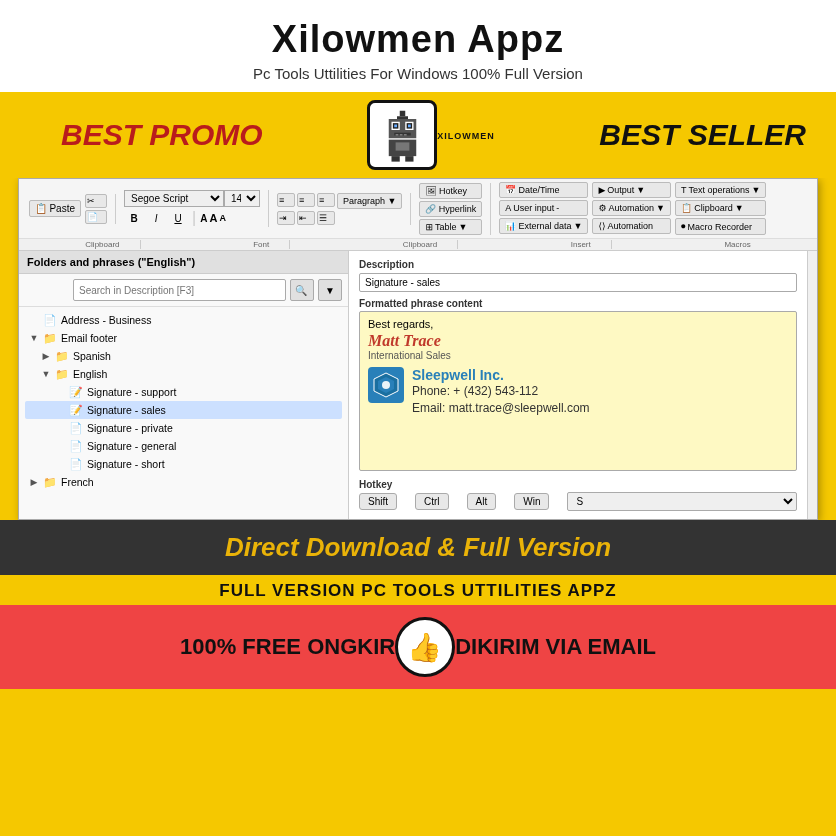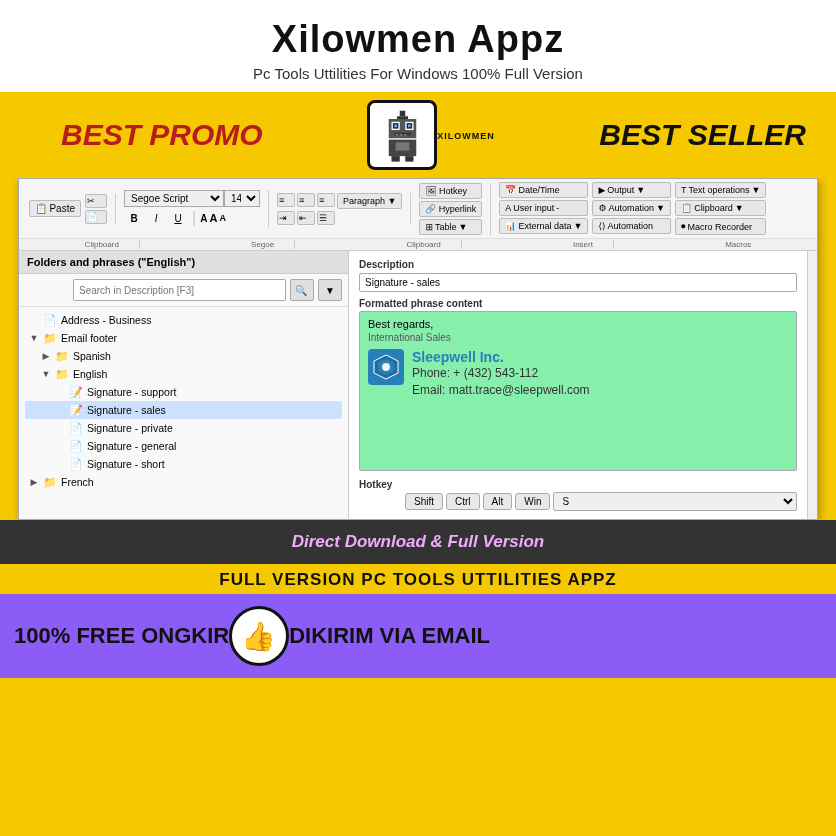--- a/index.html
+++ b/index.html
@@ -269,21 +269,21 @@
       border: 1px solid #aaa;
       border-radius: 2px;
     }
 
     .content-area {
       border: 1px solid #aaa;
       border-radius: 2px;
       padding: 6px 8px;
       min-height: 160px;
       font-size: 10.5px;
-      background: #86efac;
+      background: #fef9c3;
       position: relative;
     }
 
     .sig-name {
       font-family: 'Times New Roman', serif;
       font-style: italic;
       font-size: 16px;
       color: #c0392b;
       font-weight: bold;
     }
@@ -323,22 +323,21 @@
       line-height: 1.4;
     }
 
     .hotkey-section {
       margin-top: 8px;
     }
 
     .hotkey-row {
       display: flex;
       align-items: center;
-      gap: 3px;
-      margin-left: 46px;
+      gap: 18px;
     }
 
     .key-btn {
       padding: 2px 8px;
       background: #e8e8e8;
       border: 1px solid #aaa;
       border-radius: 3px;
       font-size: 10px;
       cursor: pointer;
     }
@@ -352,32 +351,32 @@
     }
 
     
     .bottom-section {
       background: #333;
       padding: 12px 20px;
       text-align: center;
     }
 
     .download-text {
-      color: #f0abfc;
-      font-size: 17px;
+      color: #eab308;
+      font-size: 26px;
       font-weight: 900;
       font-style: italic;
     }
 
     .footer-bar {
       display: flex;
       align-items: center;
-      justify-content: flex-start;
+      justify-content: center;
       padding: 12px 14px;
-      background: #8b5cf6;
+      background: #ef4444;
     }
 
     .footer-left {
       font-size: 22px;
       font-weight: 900;
       color: #111;
     }
 
     .thumbs-icon {
       width: 60px;
@@ -558,21 +557,21 @@
           <button class="tb-btn" style="font-size:9px;">T <span>Text operations</span> ▼</button>
           <button class="tb-btn" style="font-size:9px;">📋 <span>Clipboard</span> ▼</button>
           <button class="tb-btn" style="font-size:9px;">⏺ <span>Macro Recorder</span></button>
         </div>
       </div>
     </div>
   </div>
 
   <div class="tb-label-row">
     <span class="tb-section-label">Clipboard</span>
-    <span class="tb-section-label">Segoe</span>
+    <span class="tb-section-label">Font</span>
     <span class="tb-section-label">Clipboard</span>
     <span class="tb-section-label">Insert</span>
     <span class="tb-section-label">Macros</span>
   </div>
 
   <div class="main-content">
 
     <div class="left-panel">
       <div class="panel-header">Folders and phrases ("English")</div>
       <div class="search-bar">
@@ -648,20 +647,21 @@
     <div class="right-panel">
       <div class="field-row">
         <div class="field-label">Description</div>
         <input class="field-input" type="text" value="Signature - sales" style="">
       </div>
 
       <div class="field-row">
         <div class="field-label">Formatted phrase content</div>
         <div class="content-area">
           <div style="font-size:11px;margin-bottom:2px;">Best regards,</div>
+          <div class="sig-name">Matt Trace</div>
           <div class="sig-title">International Sales</div>
           <div class="company-block">
             <div class="company-logo">
               <svg width="28" height="28" viewBox="0 0 28 28">
                 <polygon points="14,2 26,8 26,20 14,26 2,20 2,8" fill="#1a6fa0" stroke="#fff" stroke-width="1"></polygon>
                 <polygon points="14,6 22,10 22,18 14,22 6,18 6,10" fill="#2980b9"></polygon>
                 <circle cx="14" cy="14" r="4" fill="#fff" opacity="0.9"></circle>
               </svg>
             </div>
             <div>

